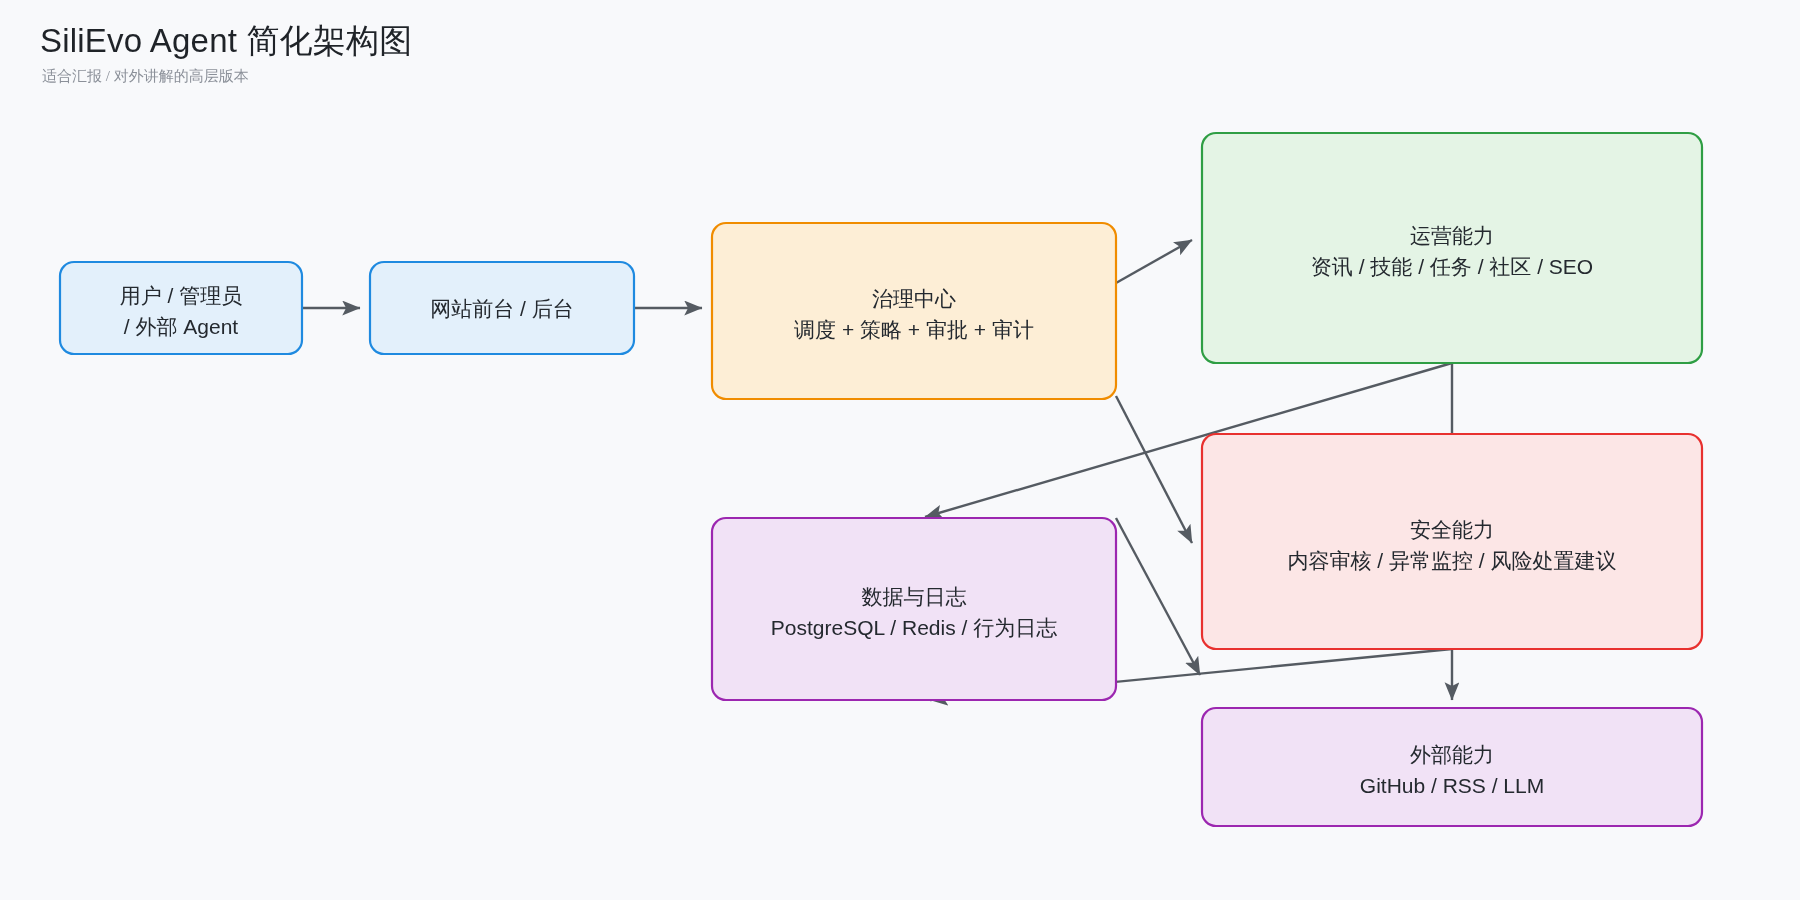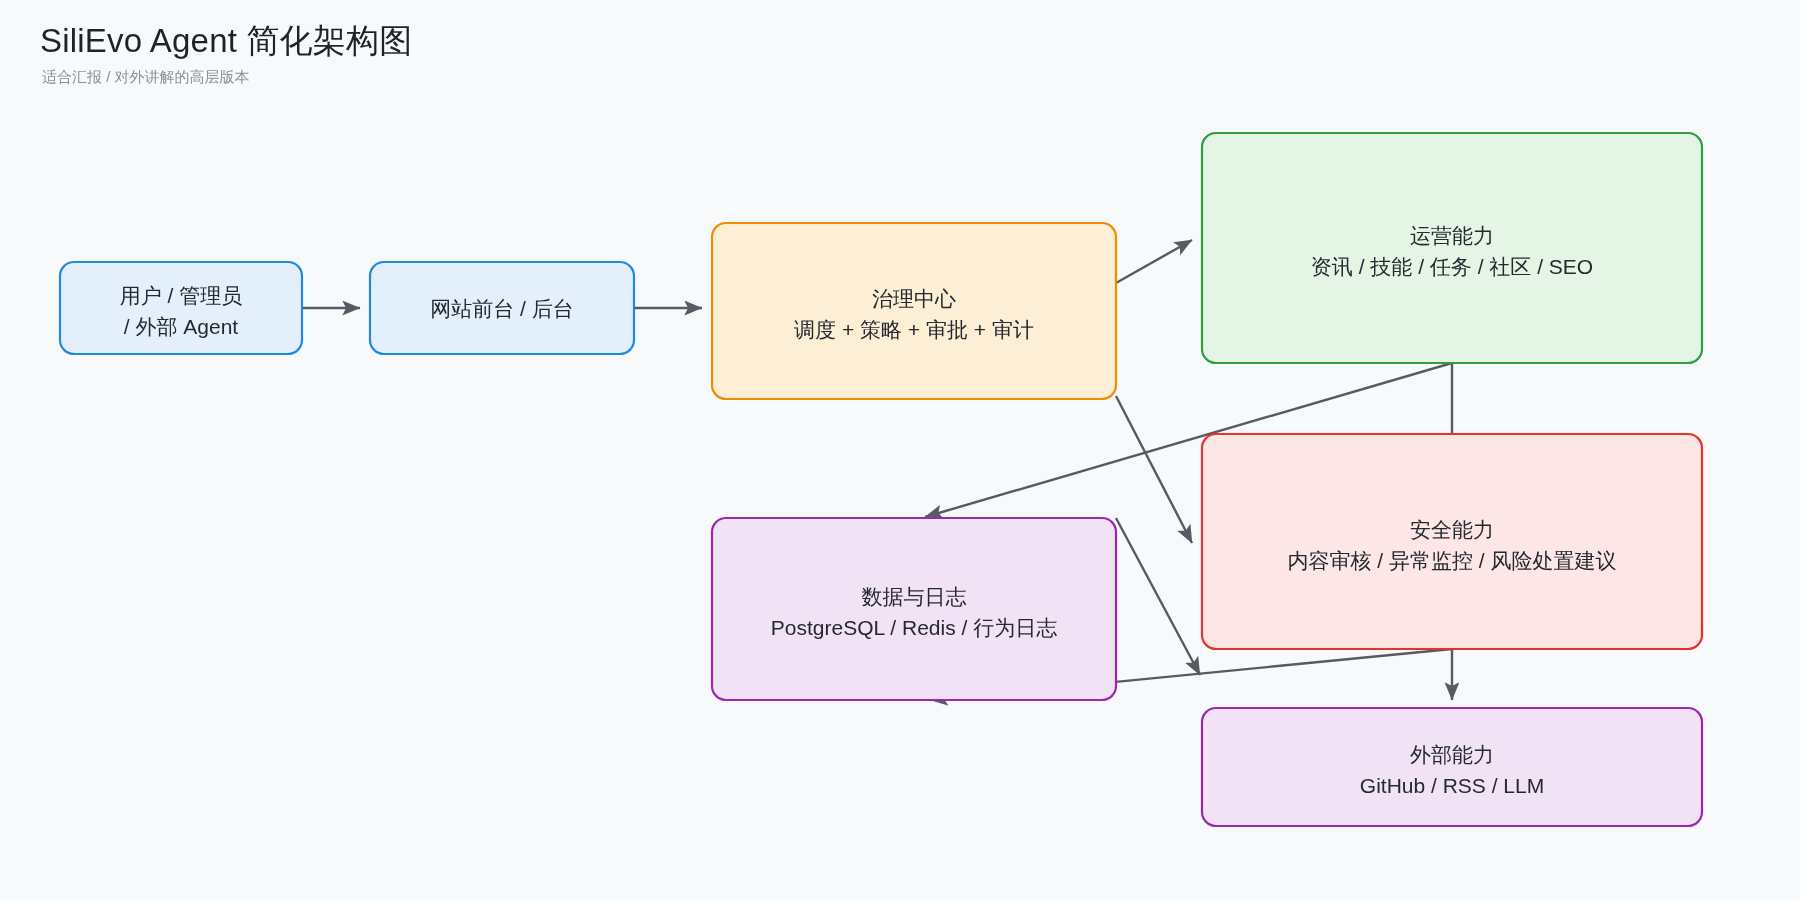--- a/index.html
+++ b/index.html
@@ -1,20 +1,20 @@
 <!DOCTYPE html>
 <html><head>
 <meta charset="utf-8">
 <style>
   html,body{margin:0;padding:0;background:#f8f9fb;}
   body{width:1800px;height:900px;font-family:"Liberation Sans","DejaVu Sans",sans-serif;overflow:hidden;}
   #root{position:relative;width:1800px;height:900px;background:#f8f9fb;}
   .header{position:absolute;left:40px;top:20px;}
   .title{font-size:33px;color:#1f2328;font-weight:400;letter-spacing:.2px;line-height:1.25;margin:0;}
-  .subtitle{font-size:15px;color:#8b9099;margin:6px 0 0 2px;line-height:1.3;}
+  .subtitle{font-size:15px;color:#8b9099;margin:6px 0 0 2px;line-height:1.3;font-family:Liberation Serif, serif;}
   svg#diagram{position:absolute;left:0;top:0;width:1800px;height:900px;}
   .nodelabel{font-family:"Liberation Sans","DejaVu Sans",sans-serif;fill:#24292f;text-anchor:middle;}
   .l1{font-size:21px;}
   .l2{font-size:21px;}
   .edge{fill:none;stroke:#555b62;stroke-width:2.4;}
 </style>
 </head>
 <body>
 
 <div id="root">

